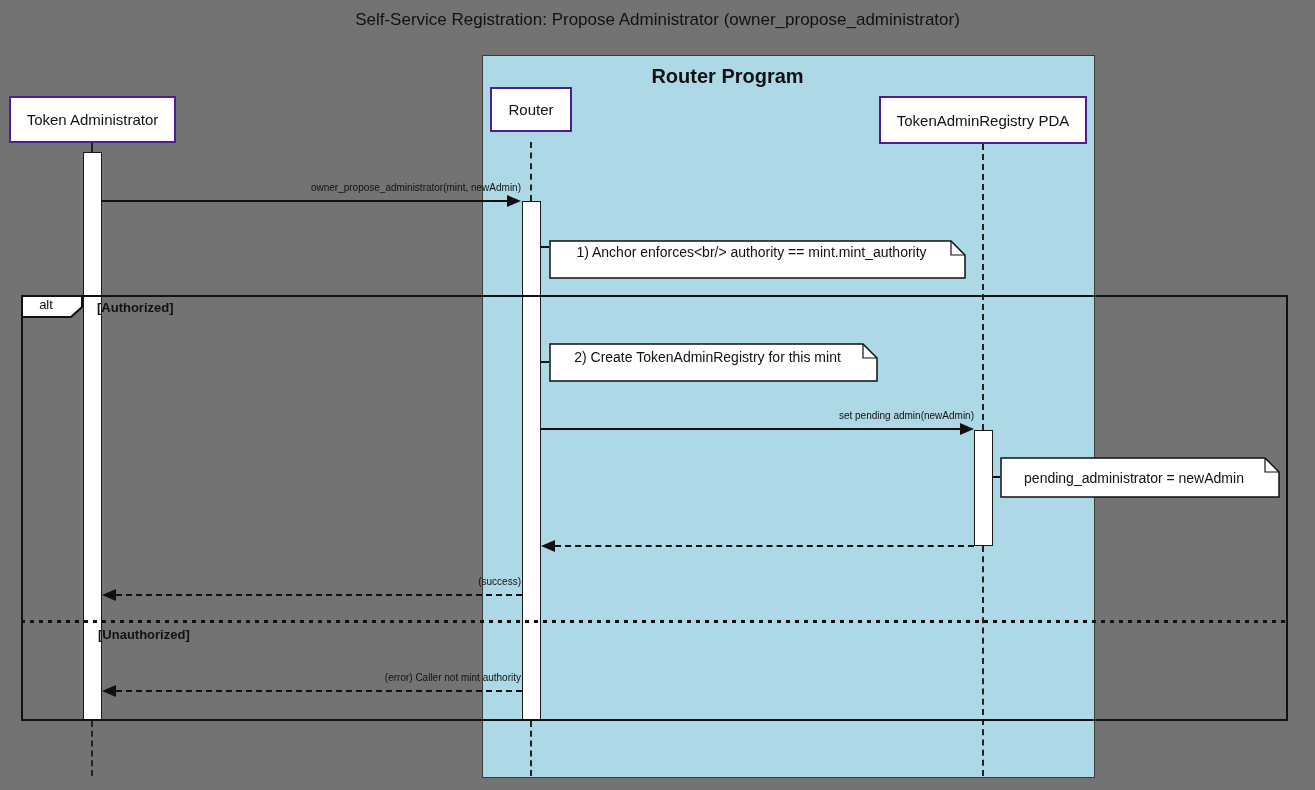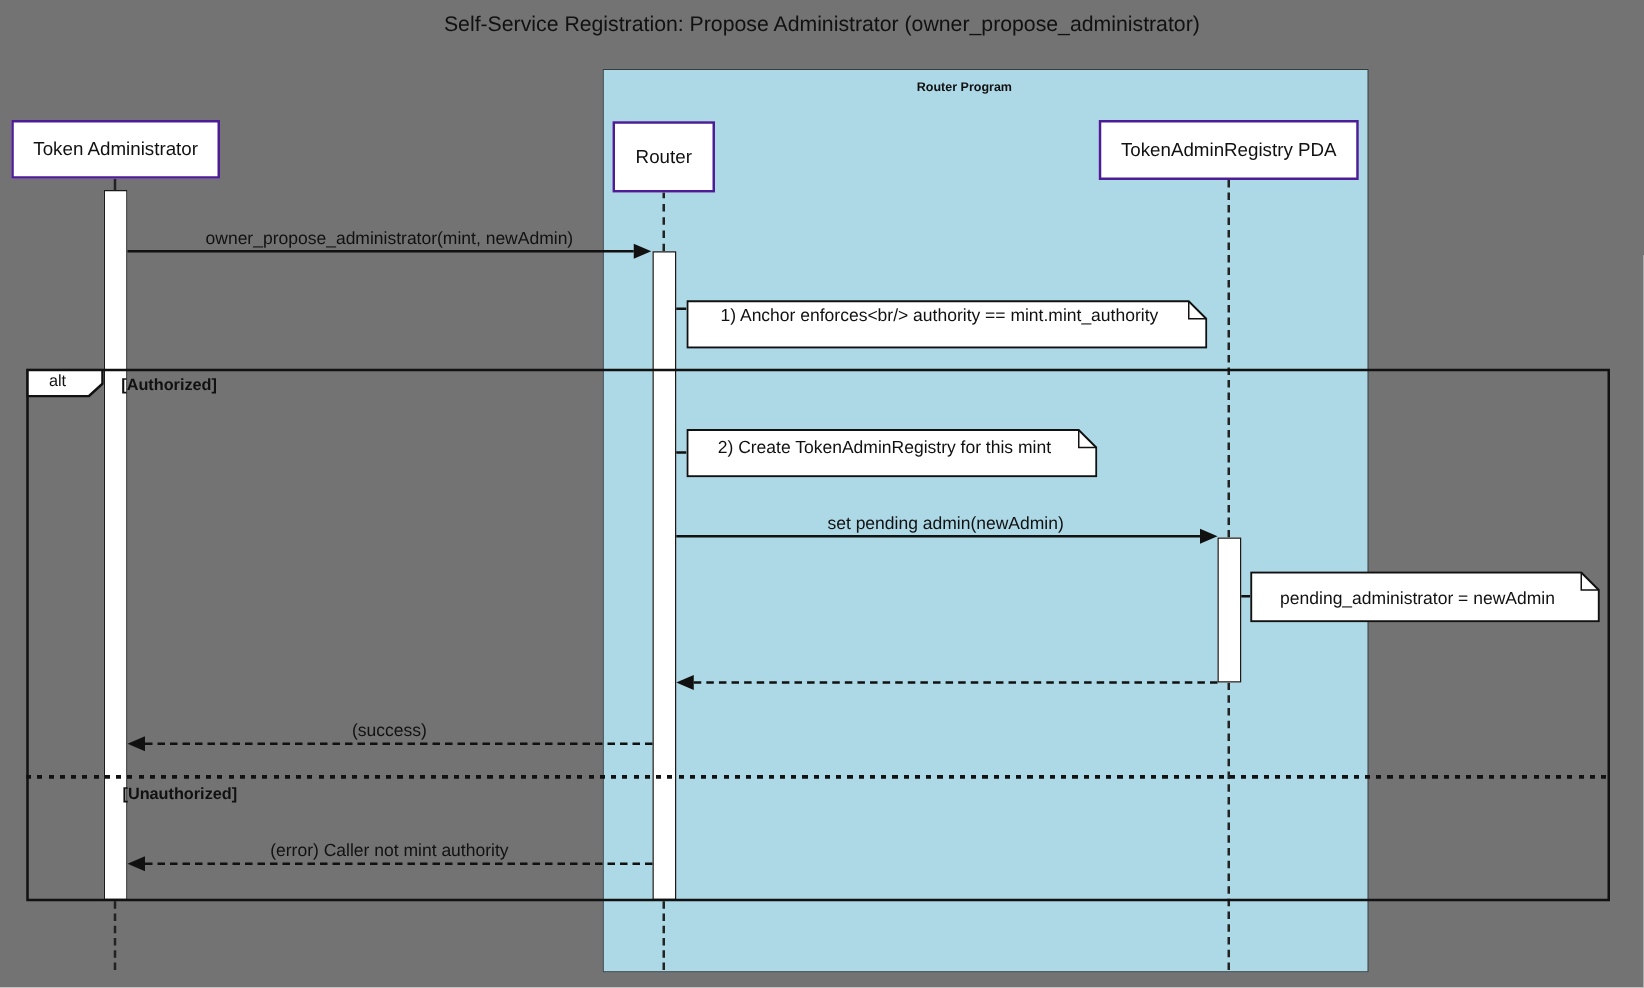--- a/index.html
+++ b/index.html
@@ -8,45 +8,45 @@
     font-family:"Liberation Sans", sans-serif; color:#111;
     overflow:hidden;
   }
   .abs { position:absolute; }
 
   .diagram-title { top:10px; left:0; width:1315px; text-align:center; font-size:17px; }
 
   .program-box { left:482px; top:55px; width:613px; height:723px;
     background:#ADD8E6; border:1px solid #3a3a3a; box-sizing:border-box; }
   .program-label { left:482px; top:65px; width:491px; text-align:center;
-    font-weight:bold; font-size:10px;margin-left:44px; }
+    font-weight:bold; font-size:20px; }
 
   .pbox { background:#fff; border:2px solid #4c1d95; box-sizing:border-box;
     display:flex; align-items:center; justify-content:center; font-size:15px; }
   .pbox-ta   { left:9px;   top:96px; width:167px; height:47px; }
-  .pbox-rt   { left:490px; top:97px; width:82px;  height:57px; }
+  .pbox-rt   { left:490px; top:87px; width:82px;  height:45px; }
   .pbox-reg  { left:879px; top:96px; width:208px; height:48px; }
 
   .lifeline { width:0; border-left:2px dashed #222; }
 
   .act { background:#fff; border:1.5px solid #1a1a1a; box-sizing:border-box; }
   .act-ta  { left:83px;  top:152px; width:19px; height:568px; }
   .act-rt  { left:522px; top:201px; width:19px; height:519px; }
   .act-reg { left:974px; top:430px; width:19px; height:116px; }
 
   .alt-frame { left:21px; top:295px; width:1267px; height:426px;
     border:2px solid #111; box-sizing:border-box; }
   .alt-badge { left:21px; top:295px; width:62px; height:23px; }
   .alt-badge-label { left:21px; top:297px; width:50px; text-align:center;
     font-weight:normal; font-size:13px; }
   .guard { font-weight:bold; font-size:13px; }
   .alt-divider { left:21px; top:620px; width:1267px; height:3px;
     background:repeating-linear-gradient(90deg,#111 0 4px,transparent 4px 9px); }
 
-  .msg-label { font-size:14px; text-align:center; }
+  .msg-label { font-size:10px; text-align:right; }
   .line-solid  { height:0; border-top:2px solid #111; }
   .line-dashed { height:0; border-top:2px dashed #111; }
   .arr-r { width:0; height:0; border-top:6px solid transparent;
     border-bottom:6px solid transparent; border-left:14px solid #111; }
   .arr-l { width:0; height:0; border-top:6px solid transparent;
     border-bottom:6px solid transparent; border-right:14px solid #111; }
 
   .note { }
   .note-label { position:absolute; left:0; top:0; right:12px; bottom:0;
     display:flex; align-items:center; justify-content:center; font-size:14px; }

